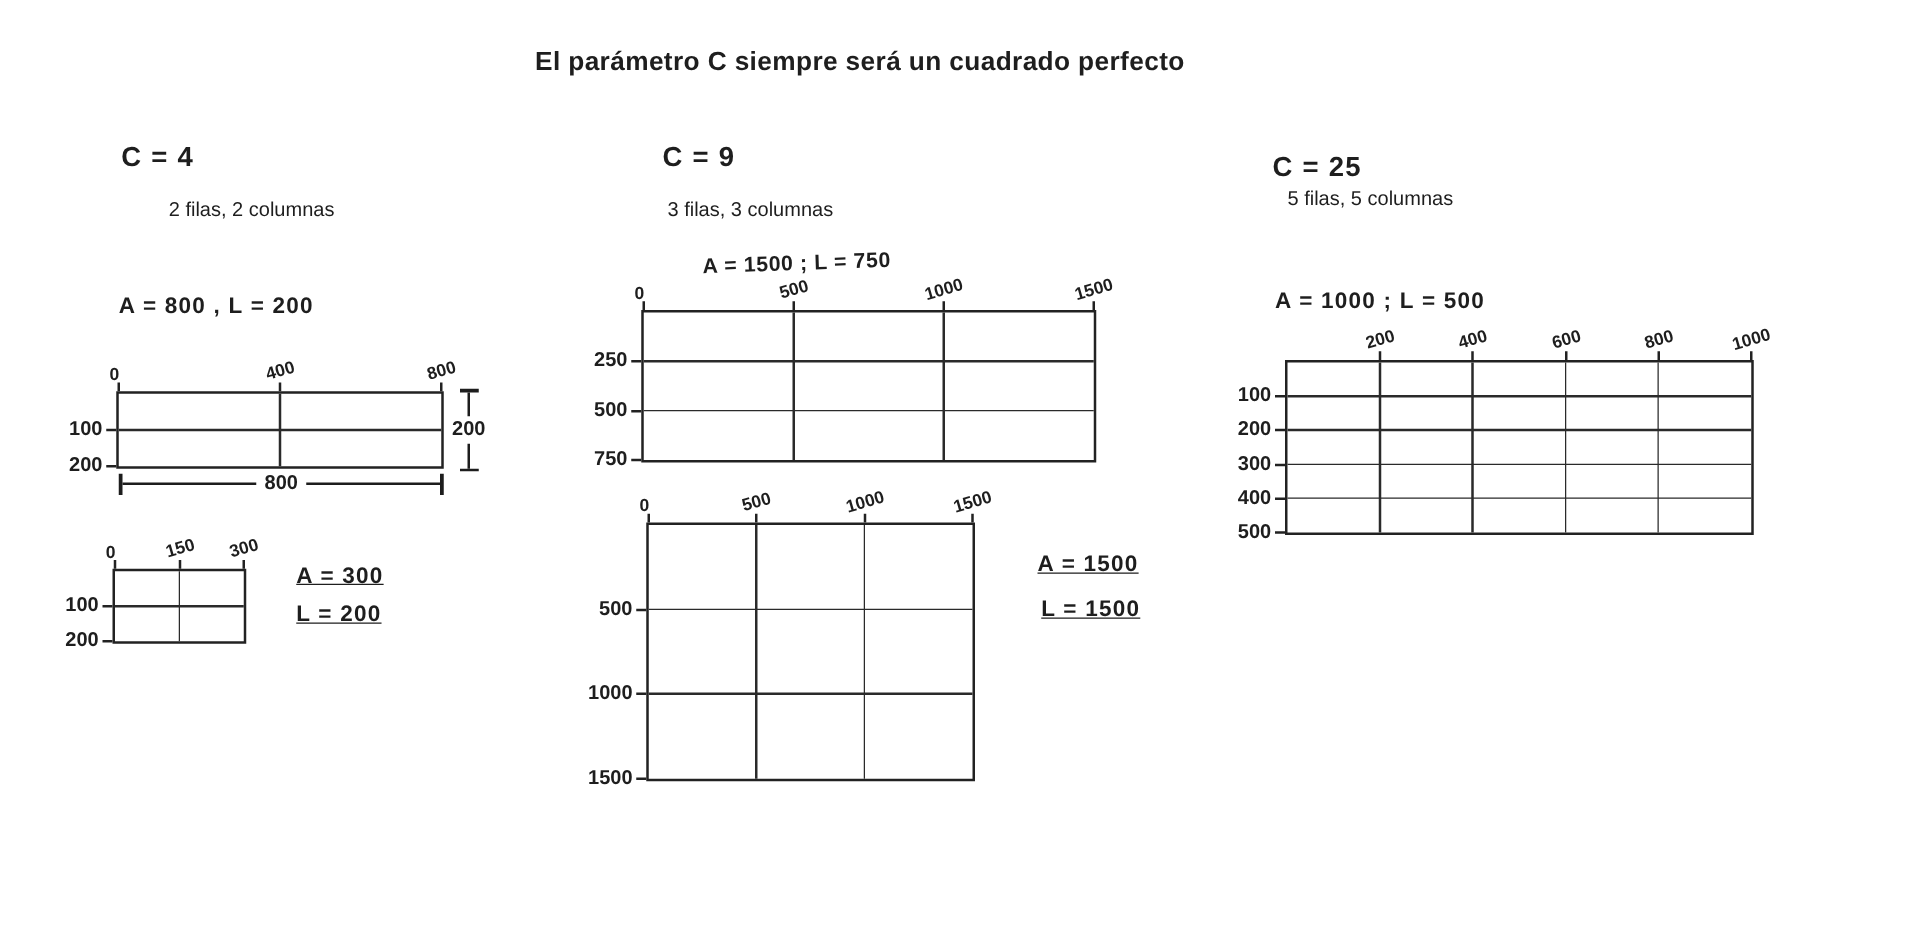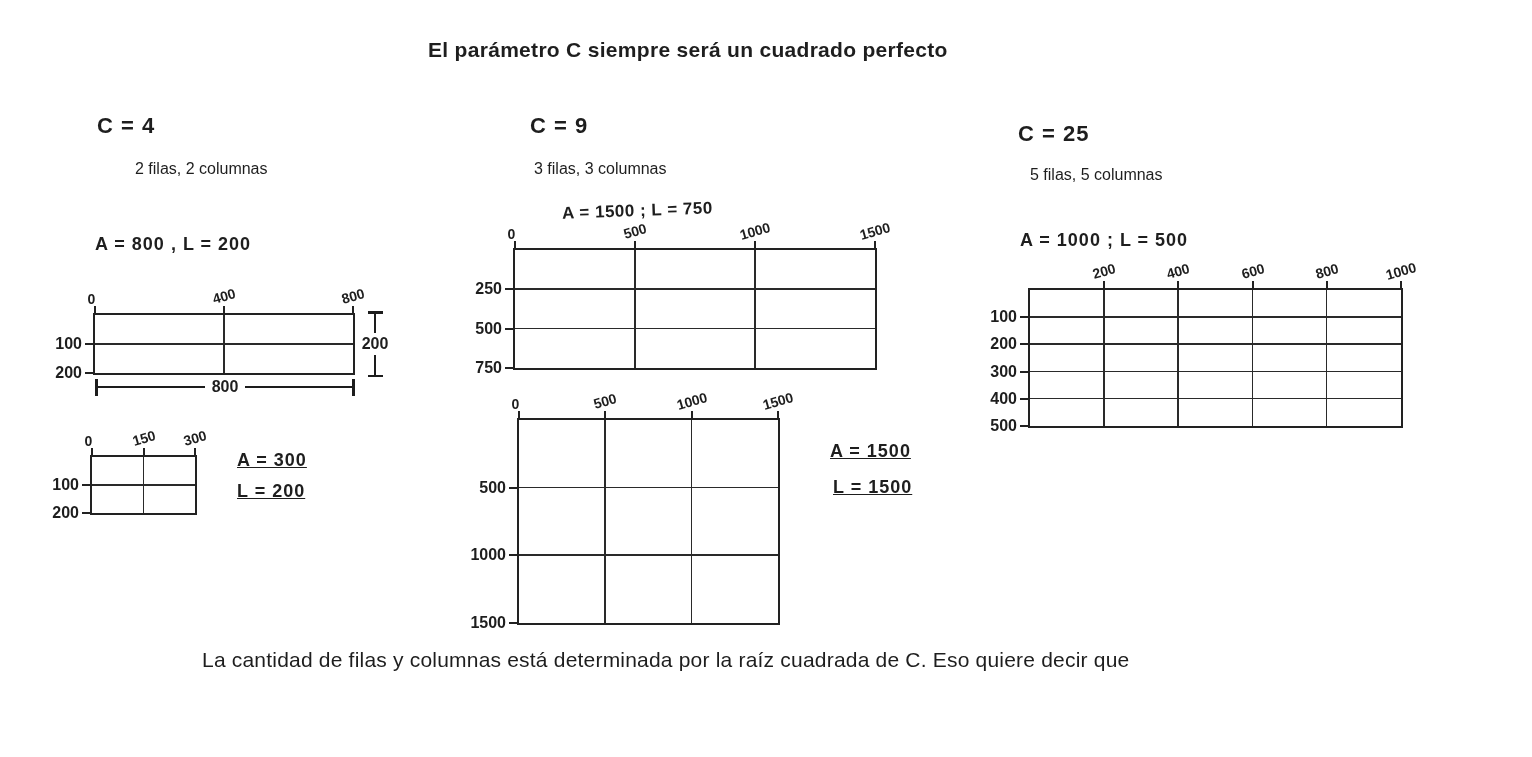--- a/index.html
+++ b/index.html
@@ -137,21 +137,21 @@
       <div class="tick-label-left" style="top: 33.3333%;">500</div>
       <div class="tick-left" style="top: calc(66.6667% - 1px);"></div>
       <div class="tick-label-left" style="top: 66.6667%;">1000</div>
       <div class="tick-left" style="top: calc(100% - 1px);"></div>
       <div class="tick-label-left" style="top: 100%;">1500</div>
     </div>
   <div class="abs side-label" style="left:830px;top:441px;">A = 1500</div>
   <div class="abs side-label" style="left:833px;top:477px;">L = 1500</div>
 
   <div class="abs heading" style="left:1018px;top:121px;">C = 25</div>
-  <div class="abs subheading" style="left:1030px;top:166px;text-align:right;">5 filas, 5 columnas</div>
+  <div class="abs subheading" style="left:1030px;top:151px;text-align:right;">5 filas, 5 columnas</div>
   <div class="abs params" style="left:1020px;top:230px;">A = 1000  ;   L = 500</div>
 
   <div class="grid-fig" style="left:1028px;top:288px;width:375px;height:140px;">
       <div class="gline-v" style="left: calc(20% - 1px);"></div>
       <div class="gline-v" style="left: calc(40% - 1px);"></div>
       <div class="gline-v" style="left: calc(60% - 1px);"></div>
       <div class="gline-v" style="left: calc(80% - 1px);"></div>
       <div class="gline-h" style="top: calc(20% - 1px);"></div>
       <div class="gline-h" style="top: calc(40% - 1px);"></div>
       <div class="gline-h" style="top: calc(60% - 1px);"></div>
@@ -171,15 +171,14 @@
       <div class="tick-left" style="top: calc(40% - 1px);"></div>
       <div class="tick-label-left" style="top: 40%;">200</div>
       <div class="tick-left" style="top: calc(60% - 1px);"></div>
       <div class="tick-label-left" style="top: 60%;">300</div>
       <div class="tick-left" style="top: calc(80% - 1px);"></div>
       <div class="tick-label-left" style="top: 80%;">400</div>
       <div class="tick-left" style="top: calc(100% - 1px);"></div>
       <div class="tick-label-left" style="top: 100%;">500</div>
     </div>
 
-  <div class="abs footer-line" style="left:202px;top:644px;">La cantidad de filas y columnas está determinada por la raíz cuadrada de C. Eso quiere decir que</div>
 
 </div>
 
 </body></html>

